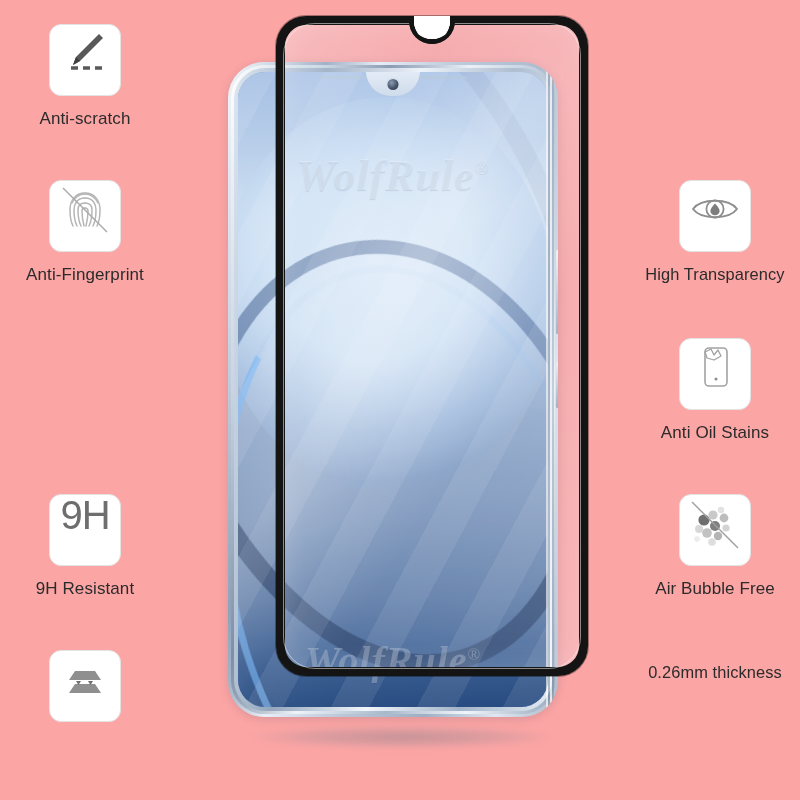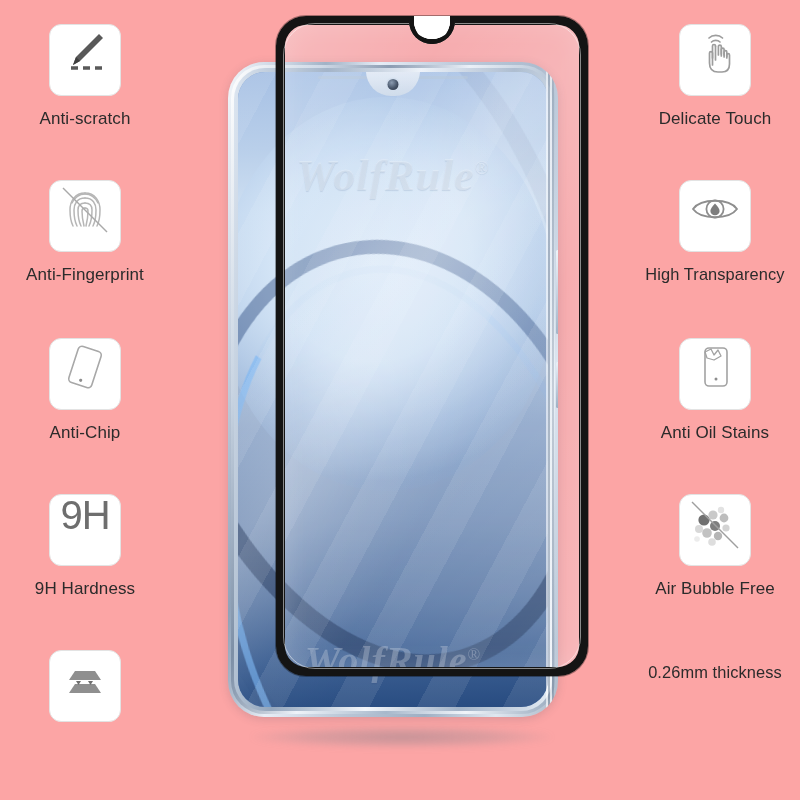--- a/index.html
+++ b/index.html
@@ -356,72 +356,42 @@
             <path d="M29 27 C31 27 32 28 32 30 C32 36 31 41 30 45"></path>
             <path d="M16 22 C19 16 24 13 29 13"></path>
             <path d="M42 22 C39 16 34 13 29 13"></path>
           </g>
           <line x1="7" y1="7" x2="51" y2="51" stroke="#a9a9a9" stroke-width="1.4"></line>
         </svg>
       </div>
       <div class="feature-label">Anti-Fingerprint</div>
     </div>
 
-    <div class="feature" style="top:338px;">
-      <div class="icon-box">
-        <svg width="56" height="56" viewBox="0 0 56 56">
-          <g transform="rotate(18 28 28)">
-            <rect x="16" y="9" width="24" height="38" rx="4" ry="4" fill="#ffffff" stroke="#a8a8a8" stroke-width="1.6"></rect>
-            <circle cx="28" cy="42" r="1.6" fill="#8d8d8d"></circle>
-          </g>
-        </svg>
-      </div>
-      <div class="feature-label">Anti-Chip</div>
-    </div>
 
     <div class="feature" style="top:494px;">
       <div class="icon-box">
         <span class="nine-h">9H</span>
       </div>
-      <div class="feature-label">9H Hardness</div>
+      <div class="feature-label">9H Resistant</div>
     </div>
 
     <div class="feature" style="top:650px;">
       <div class="icon-box">
         <svg width="56" height="56" viewBox="0 0 56 56">
           <path d="M12 29 L18 20 L38 20 L44 29 Z" fill="#8f8f8f"></path>
           <path d="M12 42 L18 33 L38 33 L44 42 Z" fill="#8f8f8f"></path>
           <path d="M19 30 L24 30 L21.5 34 Z" fill="#6f6f6f"></path>
           <path d="M31 30 L36 30 L33.5 34 Z" fill="#6f6f6f"></path>
         </svg>
       </div>
     </div>
   </div>
 
   <div class="col col-right">
 
-    <div class="feature" style="top:24px;">
-      <div class="icon-box">
-        <svg width="54" height="54" viewBox="0 0 54 54">
-          <g fill="none" stroke="#9d9d9d" stroke-width="1.7" stroke-linecap="round" stroke-linejoin="round">
-            <path d="M21 13 C24.5 9.5 31 9.5 34.5 13"></path>
-            <path d="M23.5 17 C25.8 14.8 29.7 14.8 32 17"></path>
-            <path d="M27.5 21 L27.5 35"></path>
-            <path d="M27.5 21 C27.5 19 24.5 19 24.5 21 L24.5 40"></path>
-            <path d="M24.5 33 L24.5 28 C24.5 26.2 21.5 26.2 21.5 28 L21.5 38
-                     C21.5 44 25 47 30 47 L34 47 C39 47 41.5 44 41.5 39
-                     L41.5 30 C41.5 28.2 38.8 28.2 38.8 30 L38.8 33"></path>
-            <path d="M38.8 31.5 L38.8 27 C38.8 25.2 36.1 25.2 36.1 27 L36.1 32"></path>
-            <path d="M36.1 30 L36.1 24.5 C36.1 22.7 33.3 22.7 33.3 24.5 L33.3 31"></path>
-            <path d="M33.3 29 L33.3 21.5 C33.3 19.7 30.4 19.7 30.4 21.5 L30.4 30"></path>
-          </g>
-        </svg>
-      </div>
-      <div class="feature-label">Delicate Touch</div>
-    </div>
 
     <div class="feature" style="top:180px;">
       <div class="icon-box">
         <svg width="56" height="56" viewBox="0 0 56 56">
           <path d="M6 28 C14 17 42 17 50 28 C42 39 14 39 6 28 Z" fill="none" stroke="#8e8e8e" stroke-width="1.9" stroke-linejoin="round"></path>
           <circle cx="28" cy="28" r="8.6" fill="none" stroke="#8e8e8e" stroke-width="1.8"></circle>
           <path d="M28 22.5 C31 25.8 32.6 28 32.6 30 C32.6 32.4 30.5 34.2 28 34.2
                    C25.5 34.2 23.4 32.4 23.4 30 C23.4 28 25 25.8 28 22.5 Z" fill="#7d7d7d"></path>
         </svg>
       </div>

